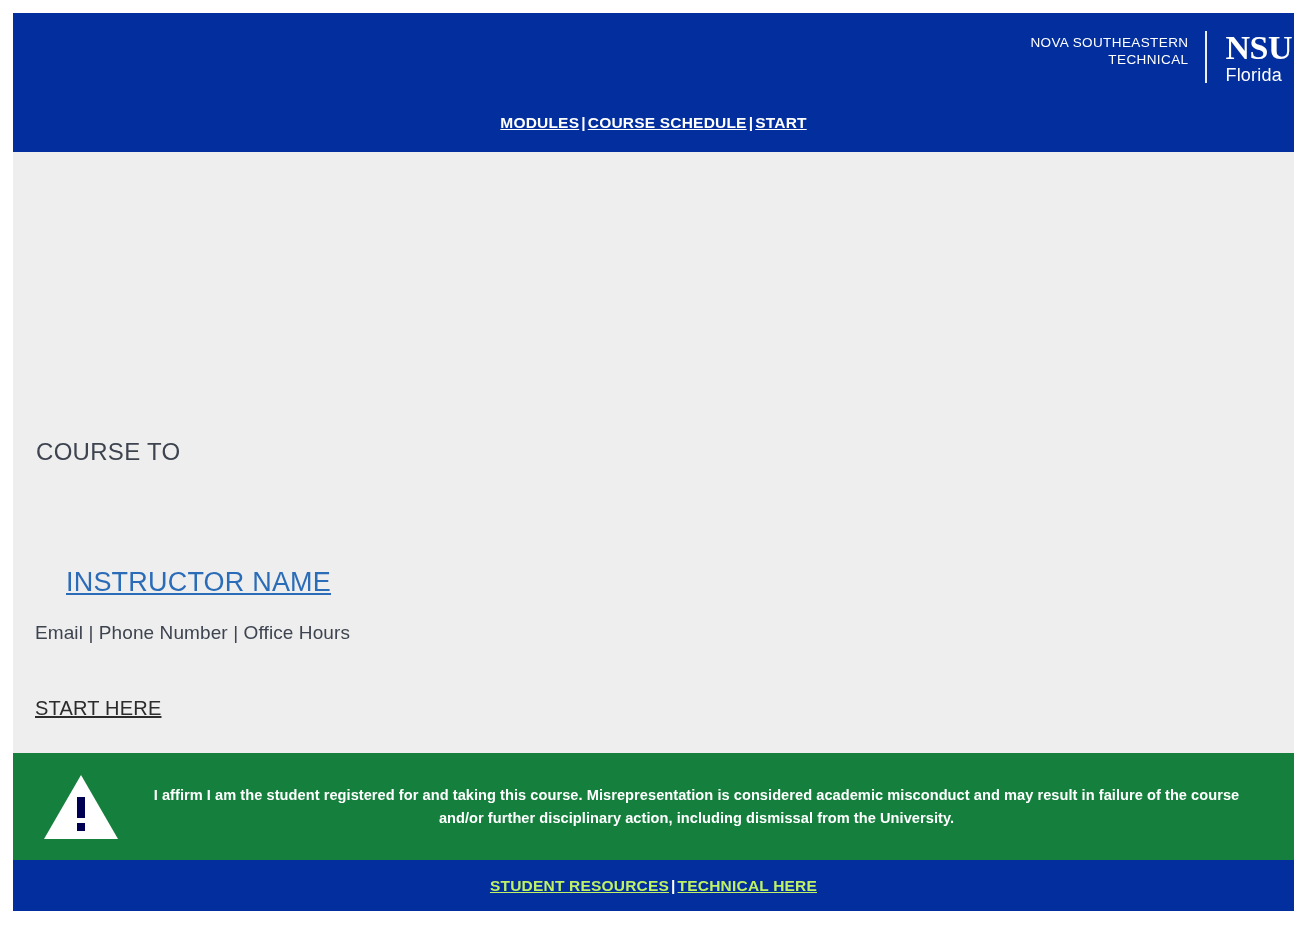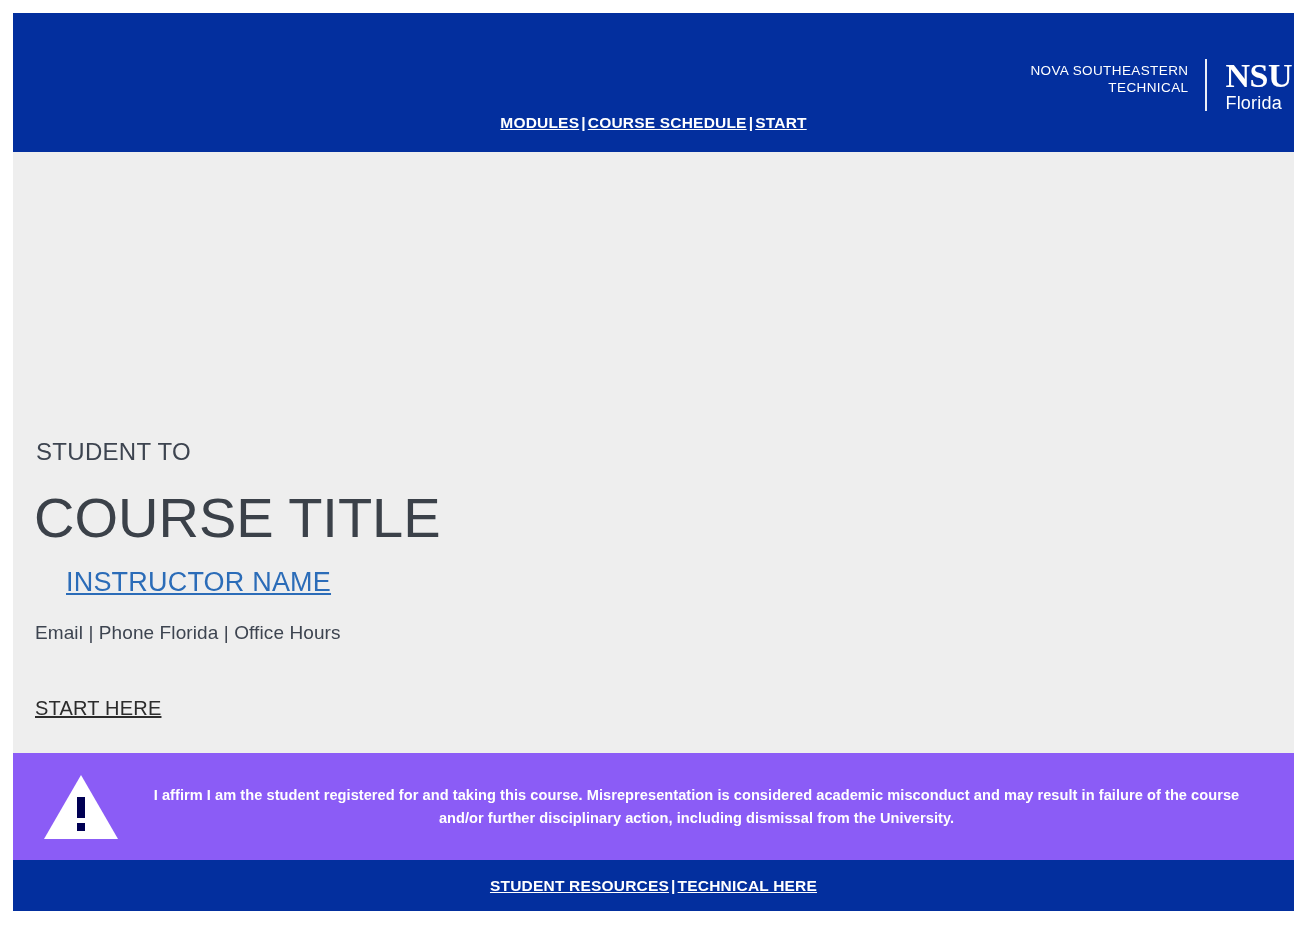--- a/index.html
+++ b/index.html
@@ -32,21 +32,20 @@
     flex: 0 0 139px;
   }
 
   .brand-logo {
     position: absolute;
     right: 2px;
     top: 18px;
     display: flex;
     align-items: flex-start;
     gap: 8px;
-    margin-top: 28px;
   }
   .brand-wordmark {
     text-align: right;
     color: #ffffff;
     font-size: 13.5px;
     line-height: 17px;
     letter-spacing: 0.4px;
     padding-right: 9px;
     padding-top: 3px;
     font-family: "Liberation Sans", sans-serif;
@@ -155,21 +154,21 @@
     font-size: 20px;
     color: #2c2c2c;
     text-decoration: underline;
     letter-spacing: 0.2px;
     text-align: right;
   }
 
   
   .affirmation-band {
     flex: 0 0 107px;
-    background: #8b5cf6;
+    background: #15803d;
     display: flex;
     align-items: center;
     padding: 0 18px 0 22px;
     box-sizing: border-box;
   }
 
   .warning-icon {
     flex: 0 0 92px;
     height: 72px;
     display: flex;
@@ -194,21 +193,21 @@
     background: #032f9e;
     display: flex;
     align-items: center;
     justify-content: center;
     color: #ffffff;
     font-size: 15.5px;
     font-weight: bold;
     letter-spacing: 0.2px;
   }
   .site-footer a {
-    color: #ffffff;
+    color: #bef264;
     text-decoration: underline;
   }
 </style>
 </head>
 <body>
 
 <div class="page-frame">
 
   <header class="site-header">
 
@@ -224,24 +223,23 @@
       </div>
     </div>
 
     <nav class="main-nav">
       <a href="#">MODULES</a><span class="nav-sep">|</span><a href="#">COURSE SCHEDULE</a><span class="nav-sep">|</span><a href="#">START</a>
     </nav>
 
   </header>
 
   <main class="content-area">
-    <div class="welcome-label">STUDENT TO</div>
-    <h1 class="course-title">COURSE TITLE</h1>
+    <div class="welcome-label">COURSE TO</div>
     <a class="instructor-link" href="#">INSTRUCTOR NAME</a>
-    <div class="instructor-meta">Email | Phone Florida | Office Hours</div>
+    <div class="instructor-meta">Email | Phone Number | Office Hours</div>
     <a class="start-here-link" href="#">START HERE</a>
   </main>
 
   <section class="affirmation-band">
     <div class="warning-icon">
       <svg width="78" height="68" viewBox="0 0 78 68" aria-hidden="true">
         <polygon points="39,2 76,66 2,66" fill="#ffffff"></polygon>
         <rect x="35" y="24" width="8" height="21" fill="#000053"></rect>
         <rect x="35" y="50" width="8" height="8" fill="#000053"></rect>
       </svg>

